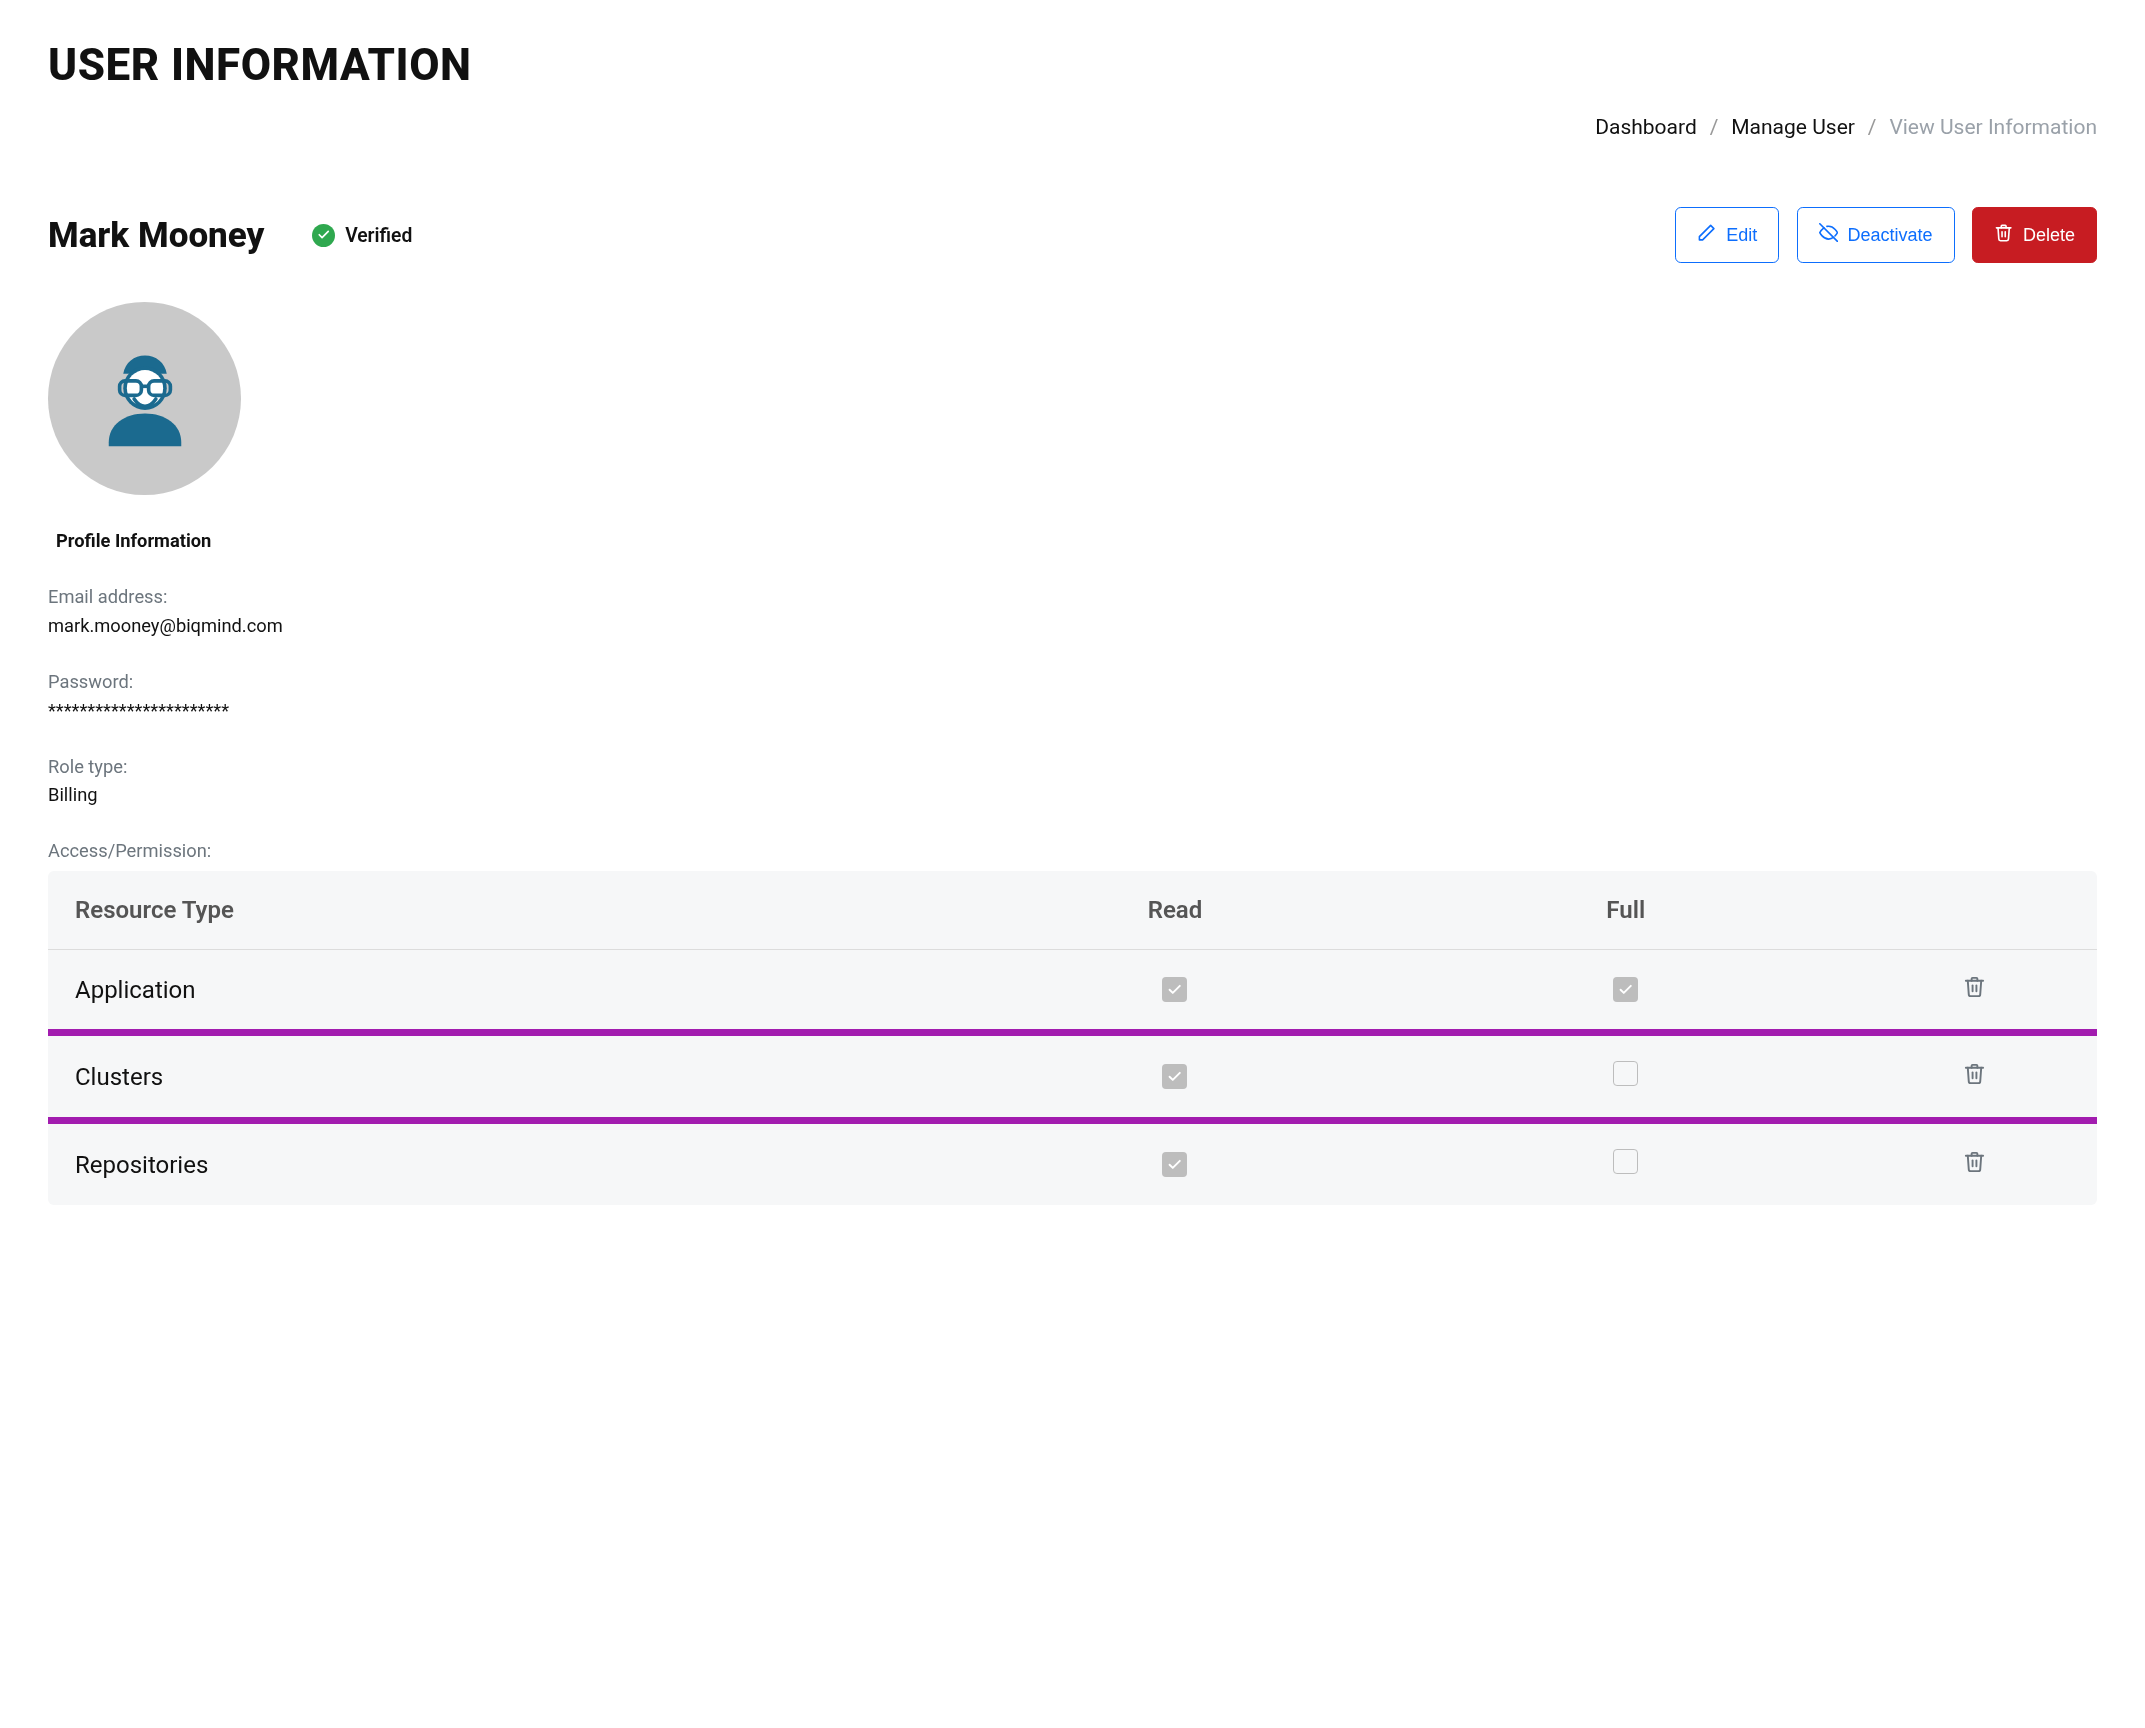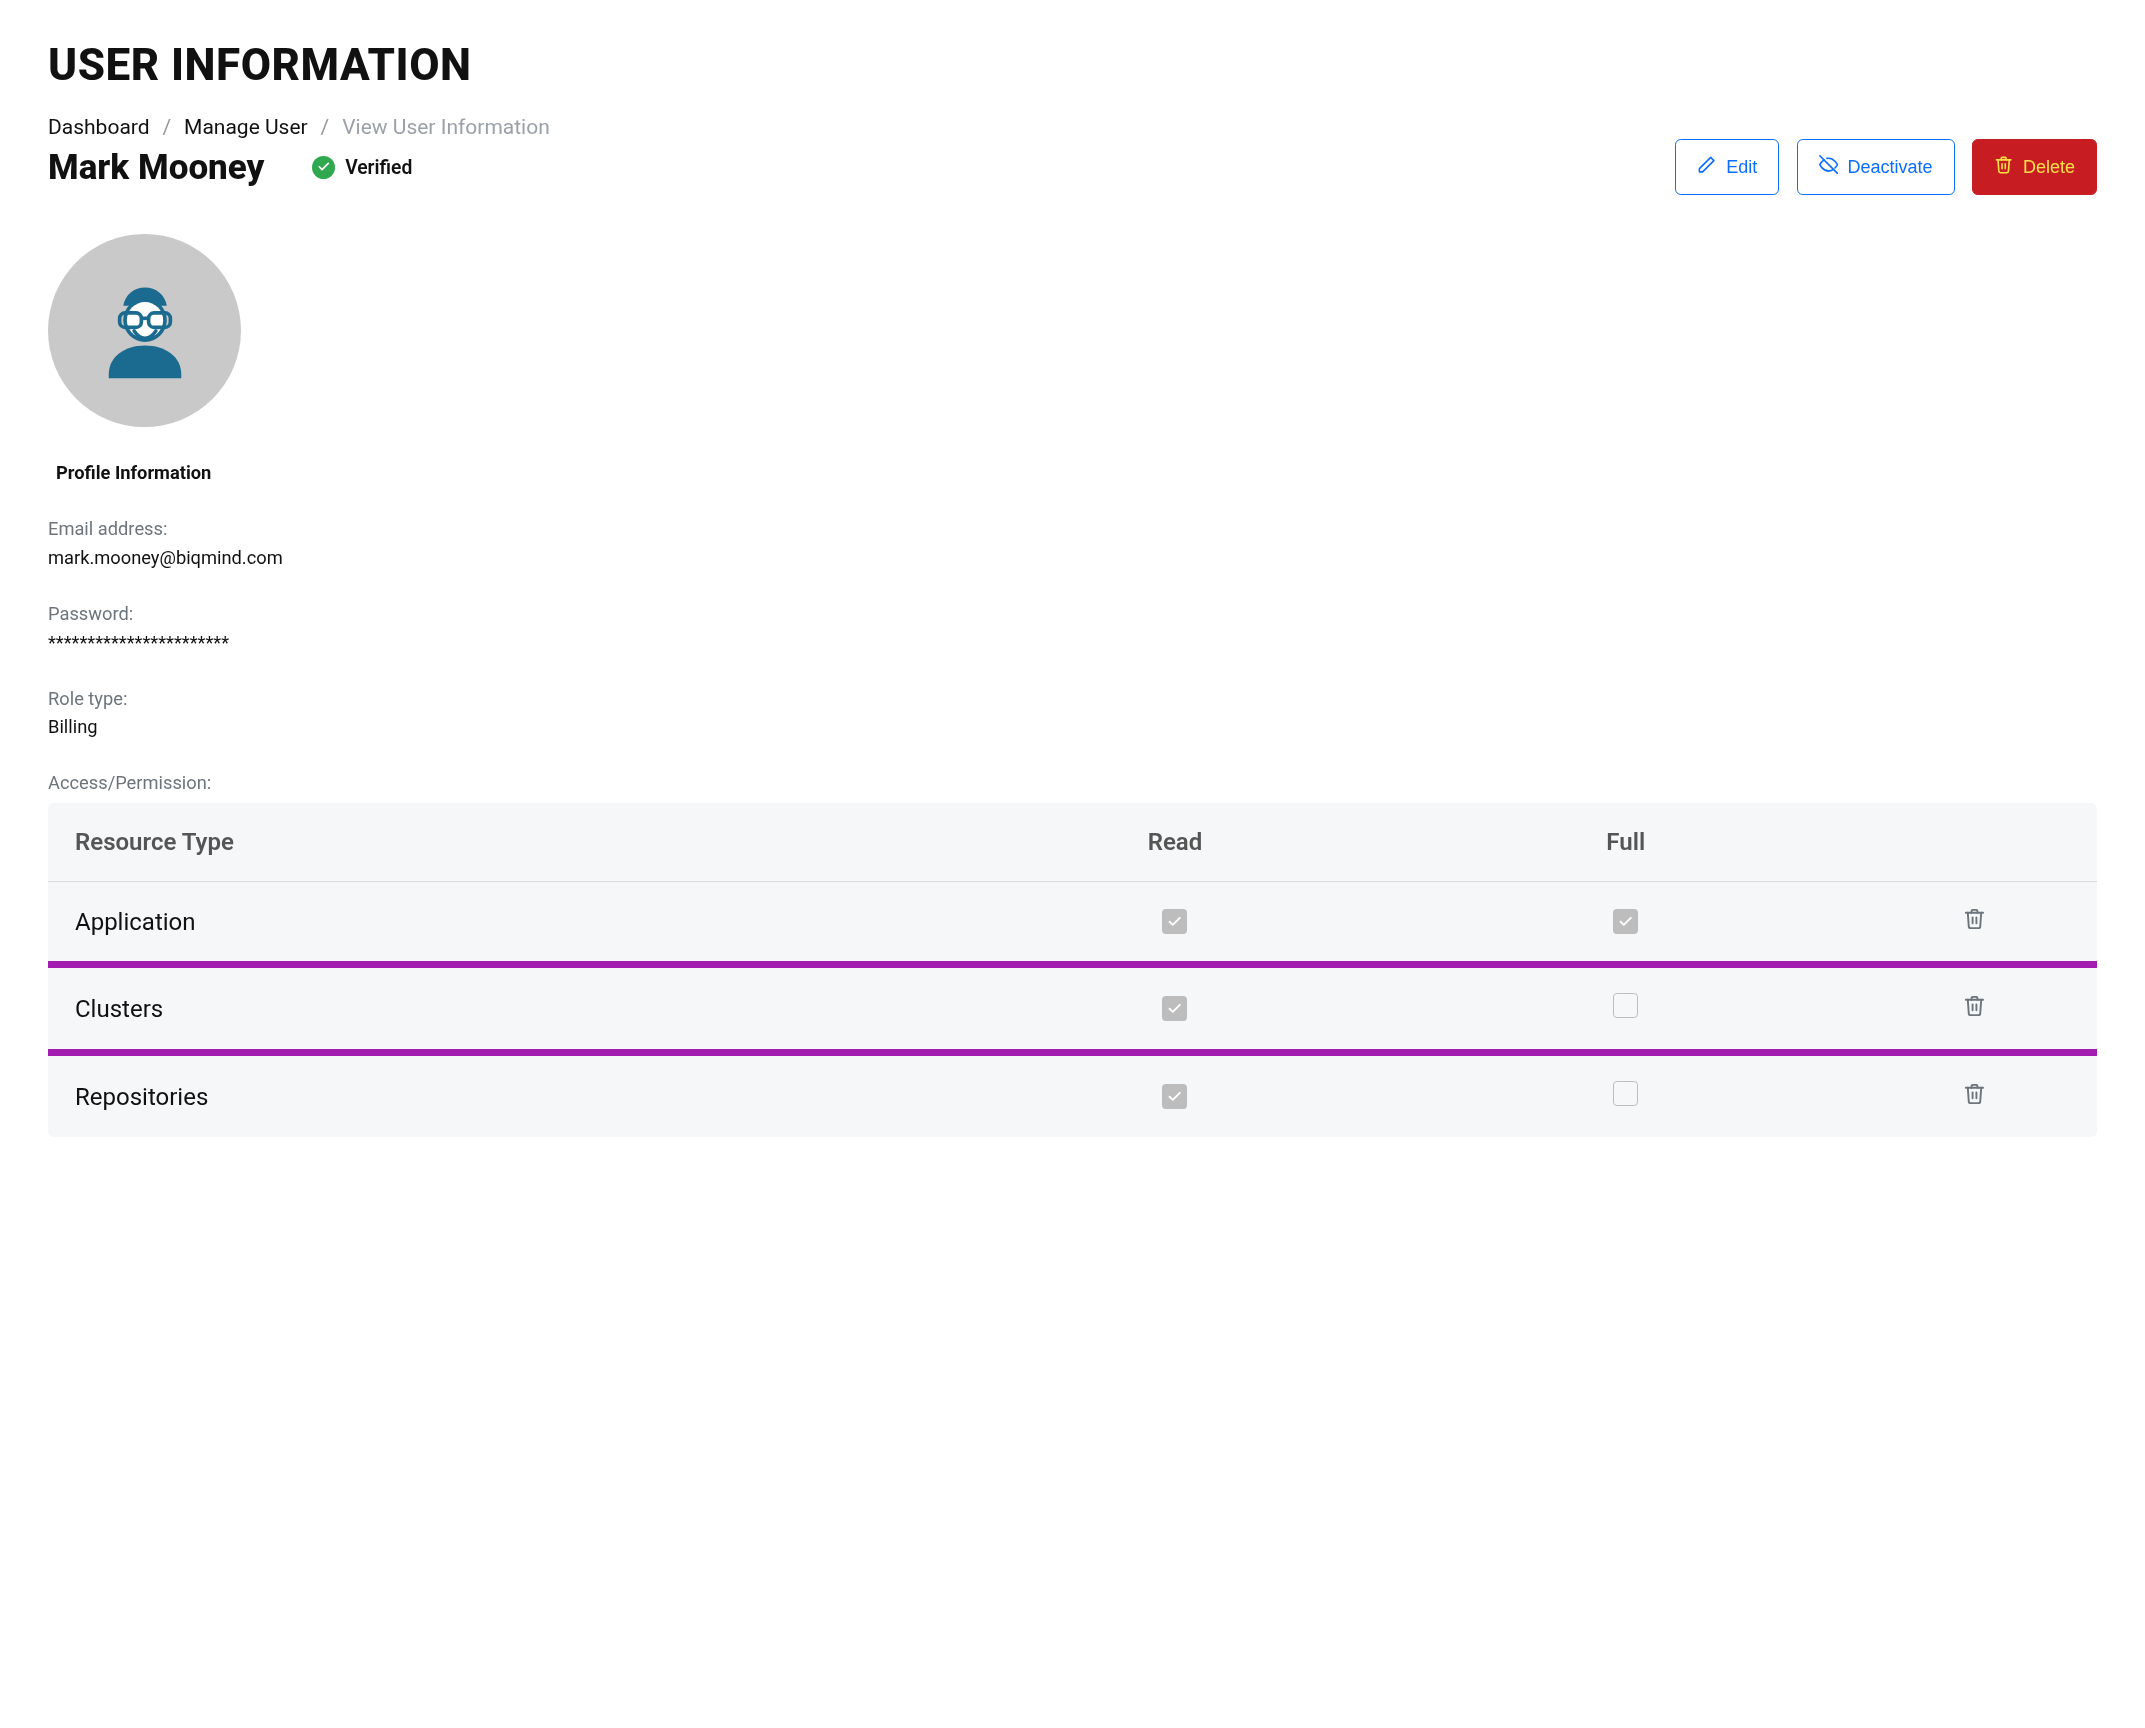--- a/index.html
+++ b/index.html
@@ -12,20 +12,22 @@
     }
     .page-title {
       font-size: 44px;
       font-weight: 800;
       letter-spacing: 0.5px;
       margin: 0 0 24px 0;
     }
     .breadcrumb {
       font-size: 21px;
       color: #111;
+      margin-bottom: 68px;
+      text-align: right;
     }
     .breadcrumb .sep { color: #999; margin: 0 7.7px; }
     .breadcrumb .current { color: #9aa1a9; }
     .breadcrumb a { color: #111; text-decoration: none; }
 
     .header-row {
       display: flex;
       align-items: center;
       justify-content: space-between;
       margin-bottom: 39px;
@@ -76,21 +78,21 @@
       background: #fff;
     }
     .btn-outline {
       border-color: #0d6efd;
       color: #0d6efd;
       background: #fff;
     }
     .btn-danger {
       background: #c71c22;
       border-color: #c71c22;
-      color: #fde047;
+      color: #ffffff;
     }
     .btn svg { width: 19.3px; height: 19.3px; }
 
     .avatar {
       width: 193px; height: 193px;
       border-radius: 50%;
       background: #c9c9c9;
       display: flex;
       align-items: center;
       justify-content: center;

